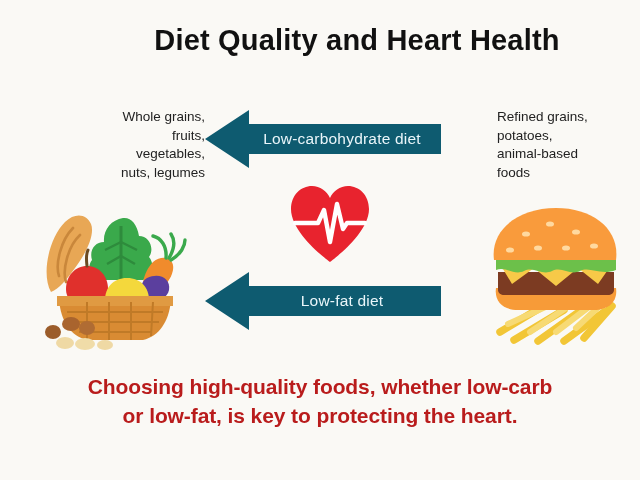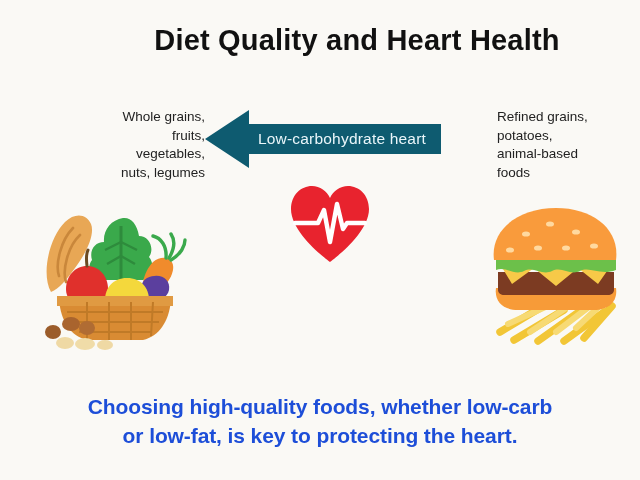--- a/index.html
+++ b/index.html
@@ -114,27 +114,27 @@
     top: 200px;
     width: 155px;
     height: 150px;
   }
   #burger-illustration svg { display: block; width: 155px; height: 150px; }
 
   
   #bottom-caption {
     position: absolute;
     left: 30px;
-    top: 392px;
+    top: 372px;
     width: 580px;
     text-align: center;
     font-size: 21px;
     line-height: 29px;
     font-weight: bold;
-    color: #1d4ed8;
+    color: #b91c1c;
     white-space: pre-line;
     letter-spacing: -0.1px;
   }
 </style>
 </head>
 <body>
 
 <div id="infographic">
 
   <div id="page-title">Diet Quality and Heart Health</div>
@@ -146,23 +146,29 @@
 
   <div id="right-foods-text" class="side-text">Refined grains,
 potatoes,
 animal-based
 foods</div>
 
   <div class="arrow-band" id="arrow-low-carb">
     <svg viewBox="0 0 236 58" xmlns="http://www.w3.org/2000/svg">
       <polygon points="0,29 44,0 44,14 236,14 236,44 44,44 44,58" fill="#0e5b70"></polygon>
     </svg>
-    <div class="arrow-label">Low-carbohydrate heart</div>
-  </div>
-
+    <div class="arrow-label">Low-carbohydrate diet</div>
+  </div>
+
+  <div class="arrow-band" id="arrow-low-fat">
+    <svg viewBox="0 0 236 58" xmlns="http://www.w3.org/2000/svg">
+      <polygon points="0,29 44,0 44,14 236,14 236,44 44,44 44,58" fill="#0e5b70"></polygon>
+    </svg>
+    <div class="arrow-label">Low-fat diet</div>
+  </div>
 
   <div id="heart-icon">
     <svg viewBox="0 0 86 80" xmlns="http://www.w3.org/2000/svg">
       <path d="M43 78 C43 78 4 50 4 25 C4 11 14 2 25 2 C33 2 40 7 43 14 C46 7 53 2 61 2 C72 2 82 11 82 25 C82 50 43 78 43 78 Z" fill="#e8232e"></path>
       <polyline points="8,39 31,39 37,26 43,58 50,20 56,45 60,39 78,39" fill="none" stroke="#ffffff" stroke-width="4.4" stroke-linejoin="round" stroke-linecap="round"></polyline>
     </svg>
   </div>
 
   <div id="basket-illustration">
     <svg viewBox="0 0 160 155" xmlns="http://www.w3.org/2000/svg">

